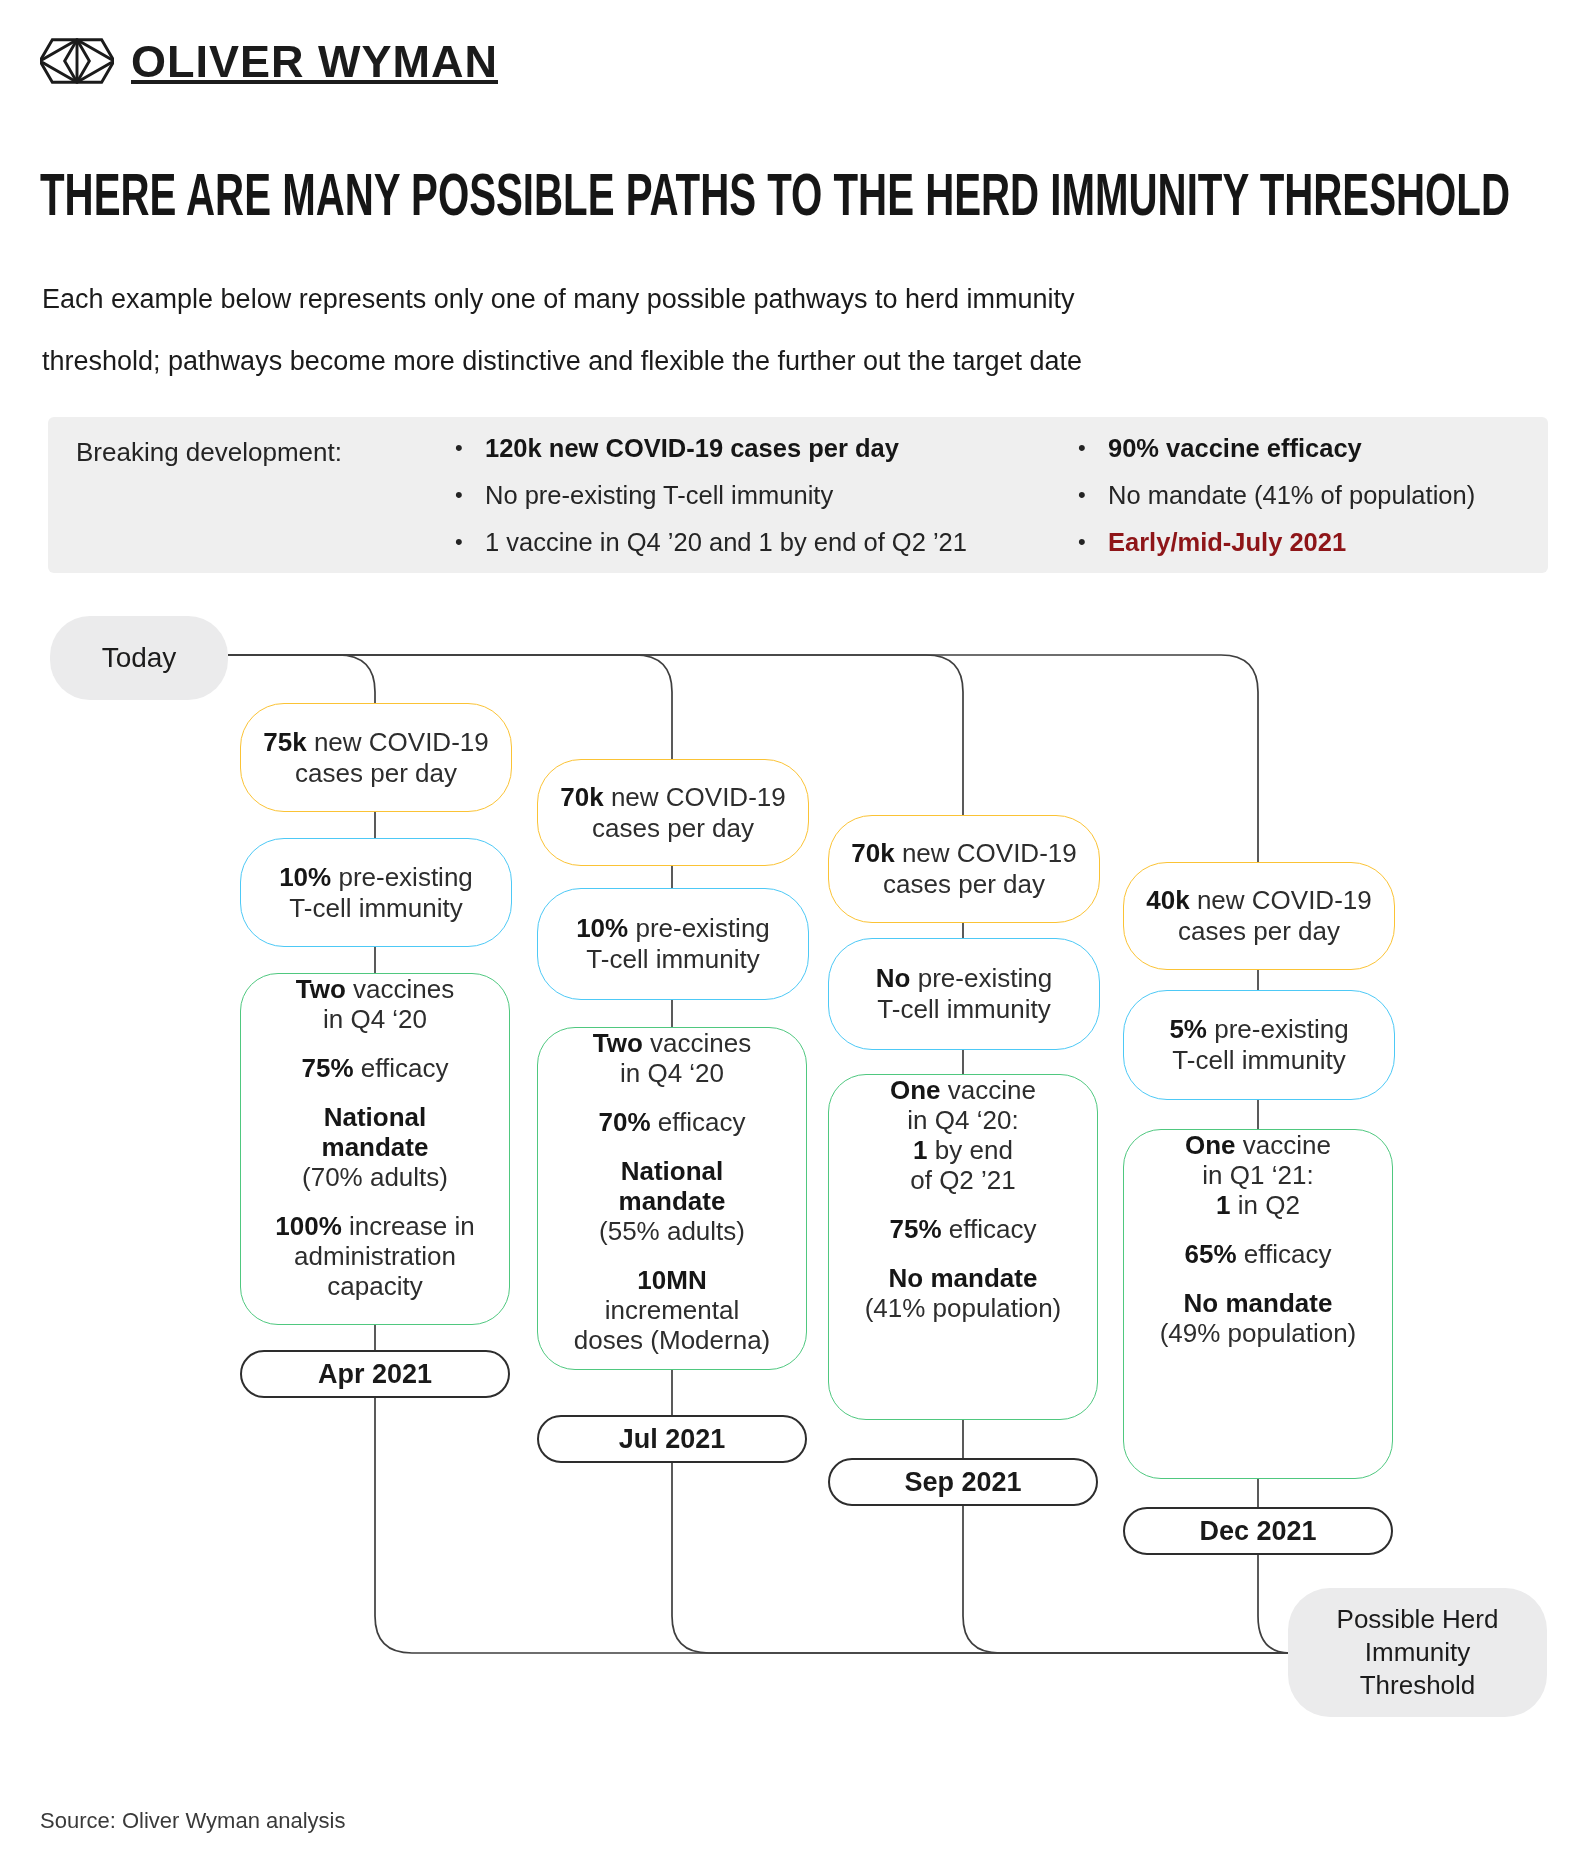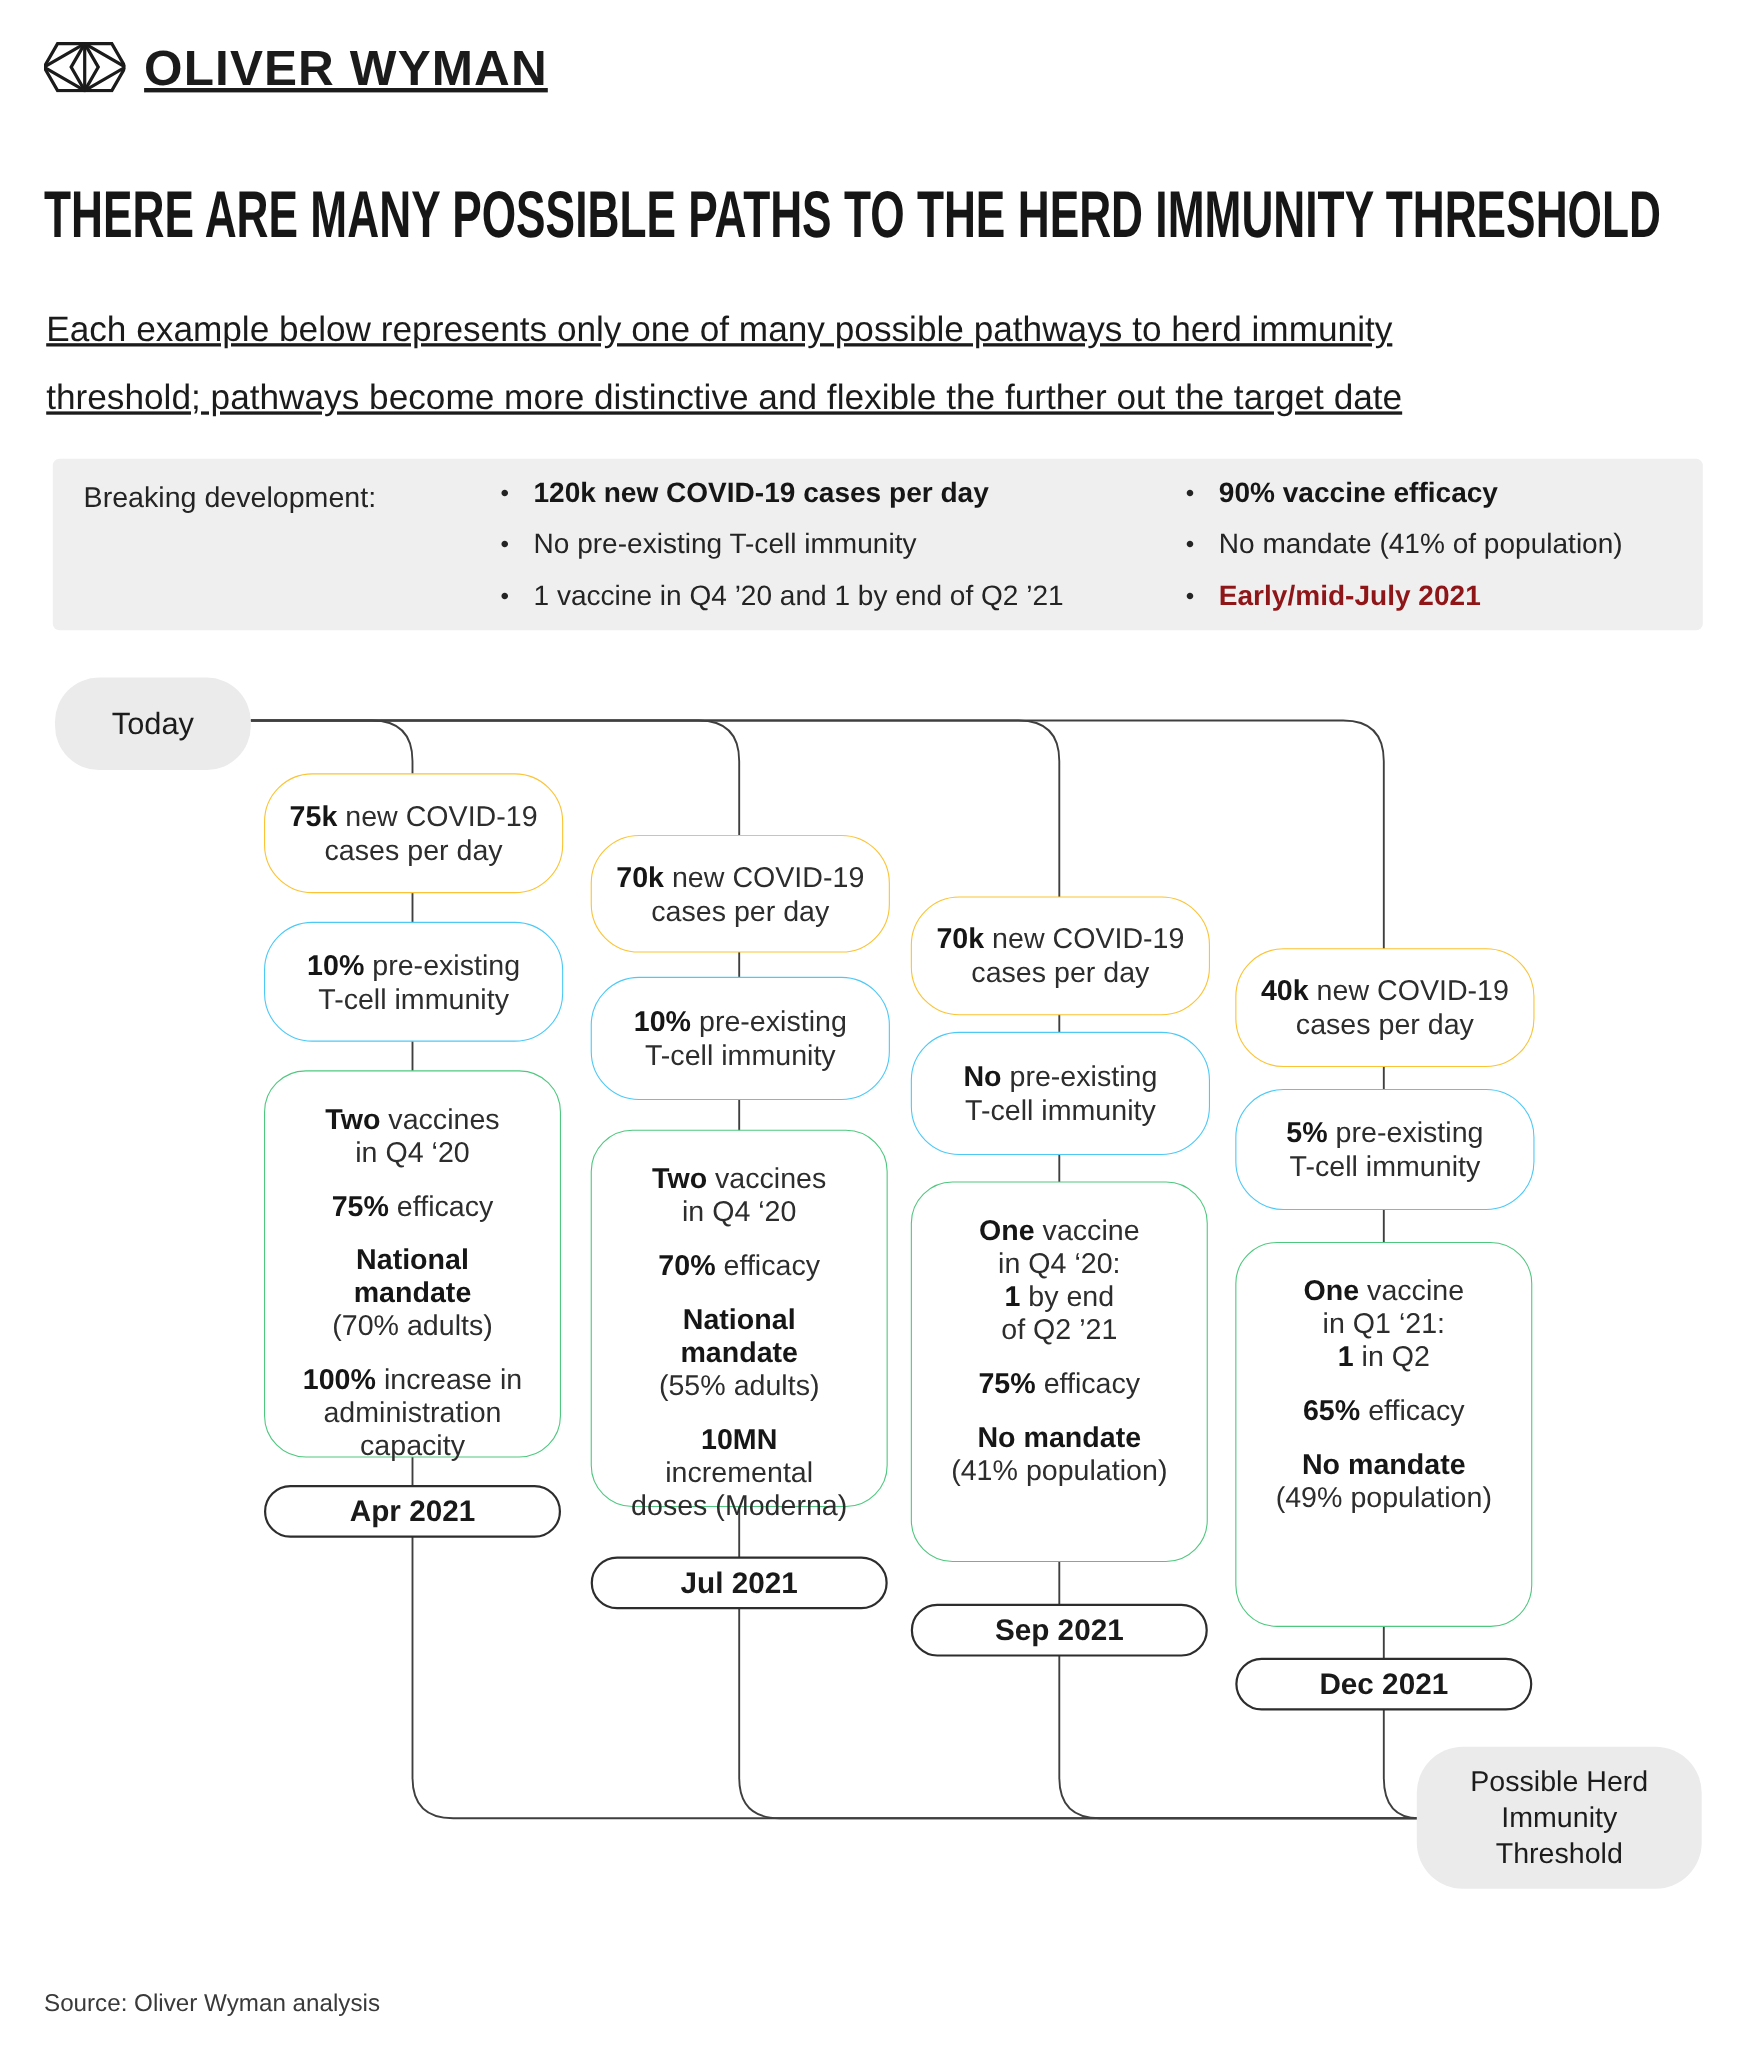--- a/index.html
+++ b/index.html
@@ -5,35 +5,35 @@
   html,body{margin:0;padding:0;background:#ffffff;}
   .canvas{
     position:relative;width:1595px;height:1875px;background:#fff;
     font-family:"Liberation Sans","DejaVu Sans",sans-serif;color:#1c1c1c;overflow:hidden;
   }
   .abs{position:absolute;}
   
   .logo-row{position:absolute;left:40px;top:38px;display:flex;align-items:center;text-decoration:underline;}
   .logo-mark{width:74px;height:46px;}
   .logo-word{margin-left:17px;font-weight:700;font-size:45px;letter-spacing:1px;color:#1b1b1b;line-height:1;}
-  .subtitle{position:absolute;left:42px;top:268px;font-size:32px;line-height:62px;color:#1b1b1b;text-decoration:underline;}
+  .subtitle{position:absolute;left:42px;top:268px;font-size:27px;line-height:62px;color:#1b1b1b;}
   
   .panel{position:absolute;left:48px;top:417px;width:1500px;height:156px;background:var(--panel);border-radius:6px;}
   .panel-label{position:absolute;left:28px;top:20px;font-size:26px;color:#242424;}
   .bullet-col{position:absolute;top:16px;}
   .bullet-item{display:flex;font-size:25.5px;line-height:30px;margin-bottom:17px;color:#242424;}
   .bullet-dot{width:30px;flex:0 0 30px;text-align:left;font-size:22px;}
   .bold{font-weight:700;color:#161616;}
   .red{color:var(--red);}
   
   .connectors{position:absolute;left:0;top:0;z-index:1;}
   .node{position:absolute;z-index:2;background:var(--nodegray);border-radius:40px;display:flex;flex-direction:column;align-items:center;justify-content:center;font-weight:400;color:#1c1c1c;text-align:center;}
   .box{position:absolute;z-index:2;background:#fff;display:flex;flex-direction:column;align-items:center;justify-content:center;text-align:center;font-size:26px;line-height:31px;color:#2d2d2d;border-radius:44px;}
   .box .ln{white-space:nowrap;}
-  .box.green{justify-content:flex-start;padding-top:28px;box-sizing:border-box;border-radius:38px;line-height:30px;}
+  .box.green{justify-content:flex-start;box-sizing:border-box;border-radius:38px;line-height:30px;}
   .para{margin-top:0;}
   .para + .para{margin-top:19px;}
   .pill{position:absolute;z-index:2;background:#fff;border:2px solid #2d2d2d;border-radius:25px;display:flex;align-items:center;justify-content:center;font-weight:700;font-size:27px;color:#1a1a1a;box-sizing:border-box;}
   .source{position:absolute;left:40px;top:1808px;font-size:22px;color:#3a3a3a;}
 </style>
 </head>
 <body>
 
 <div class="canvas" style="--panel: #EFEFEF; --nodegray: #EBEBEC; --red: #8E1518;">
 

